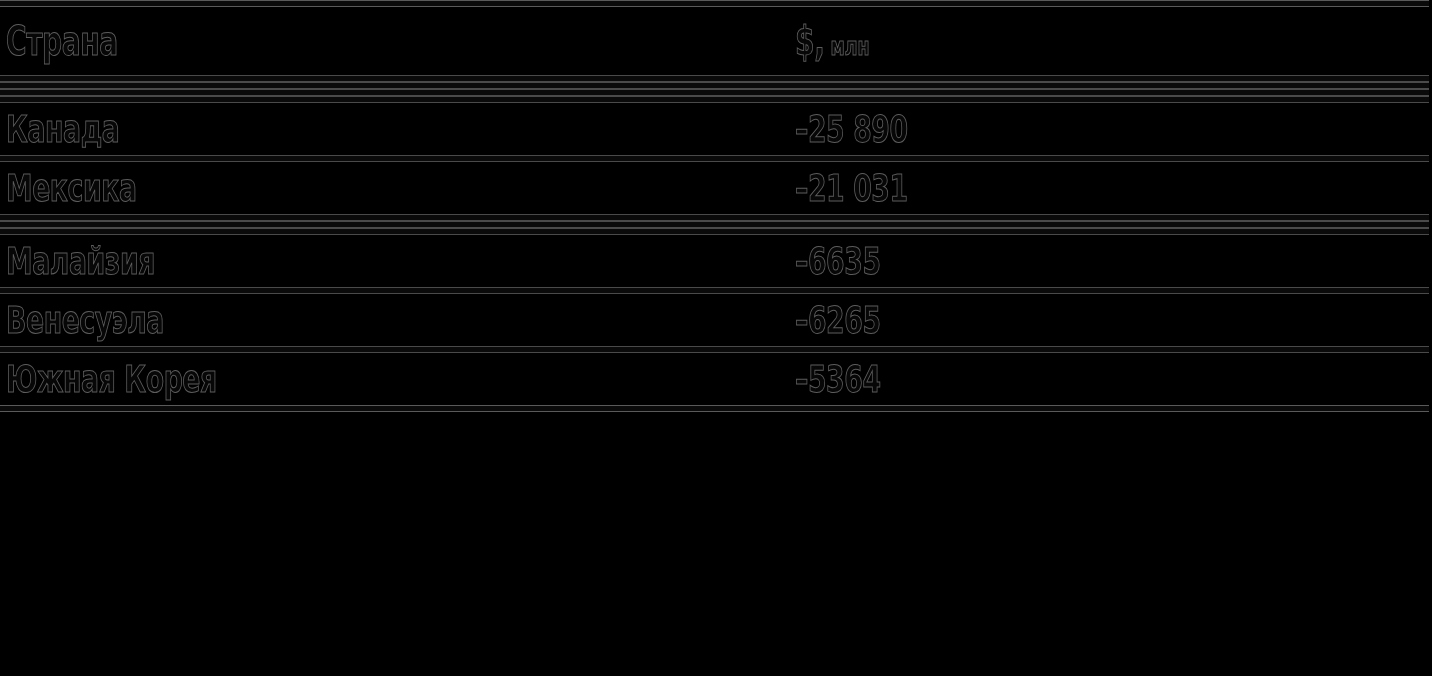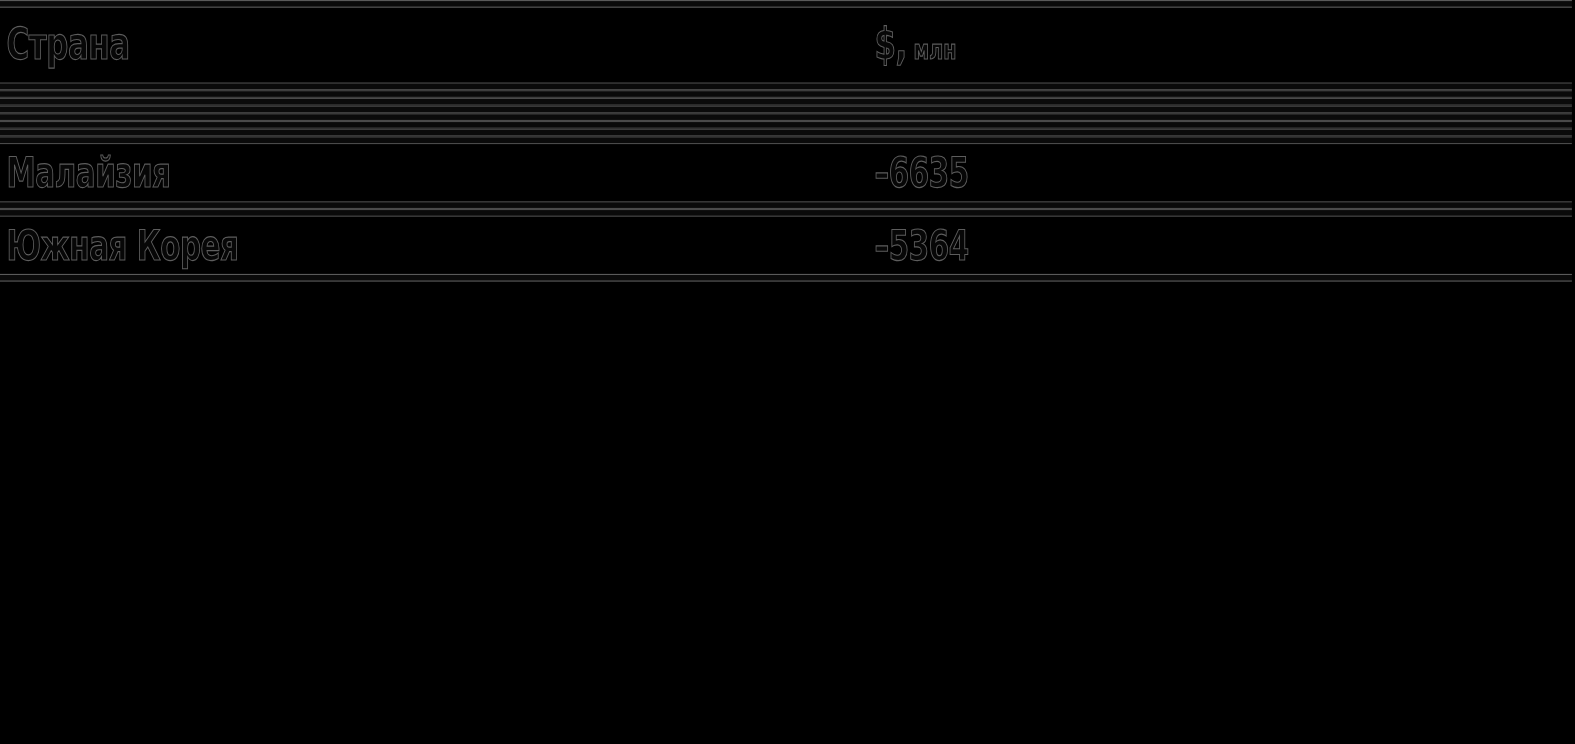--- a/index.html
+++ b/index.html
@@ -114,22 +114,54 @@
   </table>
 
   <div class="rule"></div>
 
   <div class="rule"></div>
 
   <div class="rule"></div>
 
   <div class="rule"></div>
 
-  <div class="rule"></div>
-
+  <table class="data-table">
+    <tbody>
+        <tr class="row">
+      <td class="col-country">
+        <div class="cell-inner">
+              <span class="glyphs">Канада</span>
+            </div>
+      </td>
+      <td class="col-value">
+        <div class="cell-inner">
+              <span class="glyphs">–25 890</span>
+            </div>
+      </td>
+    </tr>
+  </tbody>
+    </table>
+  <div class="rule"></div>
+
+  <table class="data-table">
+    <tbody>
+        <tr class="row">
+      <td class="col-country">
+        <div class="cell-inner">
+              <span class="glyphs">Мексика</span>
+            </div>
+      </td>
+      <td class="col-value">
+        <div class="cell-inner">
+              <span class="glyphs">–21 031</span>
+            </div>
+      </td>
+    </tr>
+  </tbody>
+    </table>
   <div class="rule"></div>
 
   <div class="rule"></div>
 
   <div class="rule"></div>
 
   <table class="data-table">
     <tbody>
         <tr class="row">
       <td class="col-country">
@@ -140,20 +172,36 @@
       <td class="col-value">
         <div class="cell-inner">
               <span class="glyphs">–6635</span>
             </div>
       </td>
     </tr>
   </tbody>
     </table>
   <div class="rule"></div>
 
+  <table class="data-table">
+    <tbody>
+        <tr class="row">
+      <td class="col-country">
+        <div class="cell-inner">
+              <span class="glyphs">Венесуэла</span>
+            </div>
+      </td>
+      <td class="col-value">
+        <div class="cell-inner">
+              <span class="glyphs">–6265</span>
+            </div>
+      </td>
+    </tr>
+  </tbody>
+    </table>
   <div class="rule"></div>
 
   <table class="data-table">
     <tbody>
         <tr class="row">
       <td class="col-country">
         <div class="cell-inner">
               <span class="glyphs">Южная Корея</span>
             </div>
       </td>

